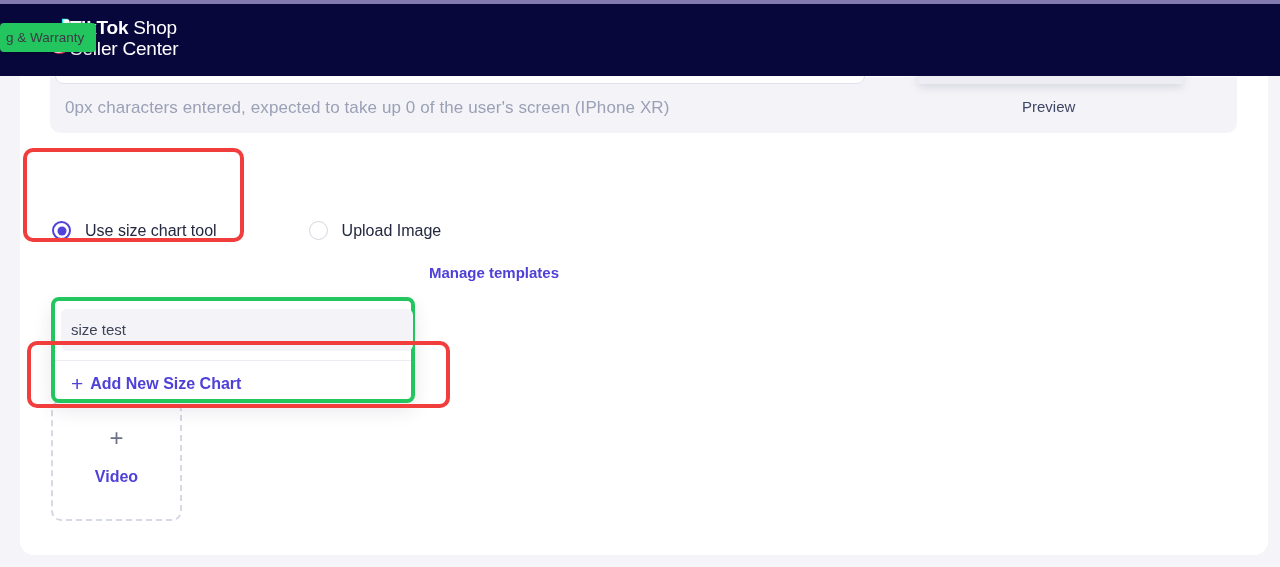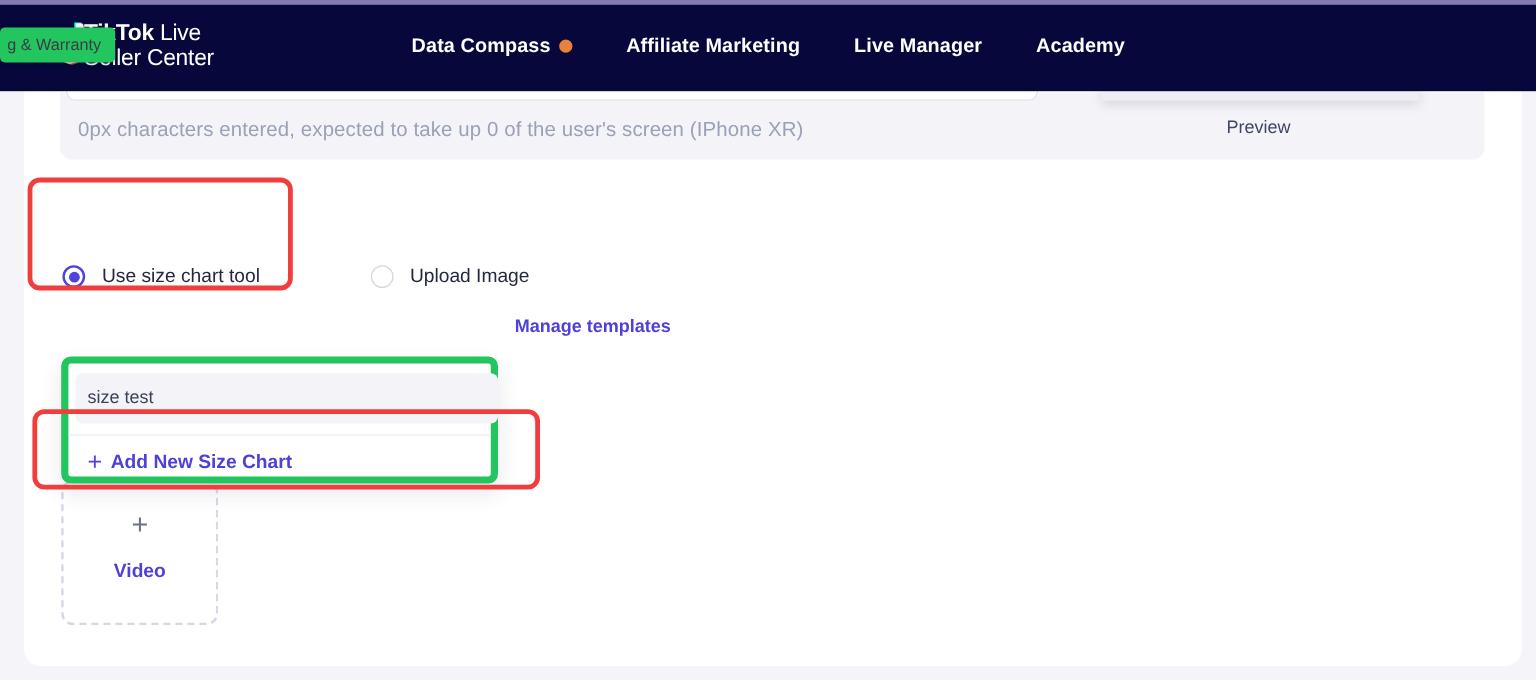--- a/index.html
+++ b/index.html
@@ -77,21 +77,21 @@
     position:absolute; left:50px; top:249px; width:365px; height:45px;
     background:#fff; border:1.5px solid #5646da; border-radius:7px; z-index:2; cursor:text;
   }
   .select-caret { position:absolute; left:18px; top:9px; width:1.5px; height:26px; background:#20243c; }
   .select-placeholder { position:absolute; left:22px; top:13px; font-size:15px; color:#b9bfce; }
   .search-icon { position:absolute; right:17px; top:13px; width:18px; height:18px; }
   .manage-link { position:absolute; left:429px; top:264px; font-size:15px; font-weight:700; color:#4f40d8; cursor:pointer; z-index:2; }
   
   .dropdown {
     position:absolute; left:51px; top:297px; width:364px; height:106px;
-    background:#fff; border:6px solid #22c55e; border-radius:8px;
+    background:#fff; border:4px solid #22c55e; border-radius:8px;
     box-shadow:0 8px 18px rgba(40,40,80,.10); z-index:5;
   }
   .dd-option {
     position:absolute; left:6px; top:8px; width:352px; height:42px;
     background:#f4f4f8; border-radius:6px; font-size:15px; color:#3c4257;
     line-height:42px; padding-left:10px; cursor:pointer;
   }
   .dd-divider { position:absolute; left:0; top:59px; width:100%; height:1px; background:#ececf3; }
   .dd-add {
     position:absolute; left:16px; top:60px; height:46px; display:flex; align-items:center;
@@ -123,37 +123,22 @@
 
   <div class="header">
     <div class="topline"></div>
     <div class="logo">
       <svg class="logo-icon" viewBox="0 0 34 44">
         <path d="M23.5 1c.5 4 3.2 7.2 7.2 8v5.4c-2.7 0-5.2-.9-7.2-2.3v10.6c0 5.5-4.4 9.9-9.9 9.9S3.7 28.2 3.7 22.7s4.4-9.9 9.9-9.9c.7 0 1.4.1 2 .2v5.6c-.6-.2-1.3-.4-2-.4-2.5 0-4.5 2-4.5 4.5s2 4.5 4.5 4.5 4.5-2 4.5-4.5V1h5.4z" fill="#25f4ee" transform="translate(-1.2,1)"></path>
         <path d="M23.5 1c.5 4 3.2 7.2 7.2 8v5.4c-2.7 0-5.2-.9-7.2-2.3v10.6c0 5.5-4.4 9.9-9.9 9.9S3.7 28.2 3.7 22.7s4.4-9.9 9.9-9.9c.7 0 1.4.1 2 .2v5.6c-.6-.2-1.3-.4-2-.4-2.5 0-4.5 2-4.5 4.5s2 4.5 4.5 4.5 4.5-2 4.5-4.5V1h5.4z" fill="#fe2c55" transform="translate(1.2,2.5)"></path>
         <path d="M23.5 1c.5 4 3.2 7.2 7.2 8v5.4c-2.7 0-5.2-.9-7.2-2.3v10.6c0 5.5-4.4 9.9-9.9 9.9S3.7 28.2 3.7 22.7s4.4-9.9 9.9-9.9c.7 0 1.4.1 2 .2v5.6c-.6-.2-1.3-.4-2-.4-2.5 0-4.5 2-4.5 4.5s2 4.5 4.5 4.5 4.5-2 4.5-4.5V1h5.4z" fill="#ffffff" transform="translate(0,1.7)"></path>
       </svg>
       <div class="logo-text">
-        <div><span class="b">TikTok</span><span> Live</span></div>
+        <div><span class="b">TikTok</span><span> Shop</span></div>
         <div>Seller Center</div>
-      </div>
-    </div>
-    <div class="nav">
-      <div class="nav-item">
-        <span>Data Compass</span>
-        <span class="nav-dot"></span>
-      </div>
-      <div class="nav-item">
-        <span>Affiliate Marketing</span>
-      </div>
-      <div class="nav-item">
-        <span>Live Manager</span>
-      </div>
-      <div class="nav-item">
-        <span>Academy</span>
       </div>
     </div>
   </div>
 
   <div class="tooltip">g &amp; Warranty</div>
 
   <div class="section-title">Size Chart</div>
   <div class="radio-row">
     <span class="radio sel"></span>
     <span class="radio-label">Use size chart tool</span>

